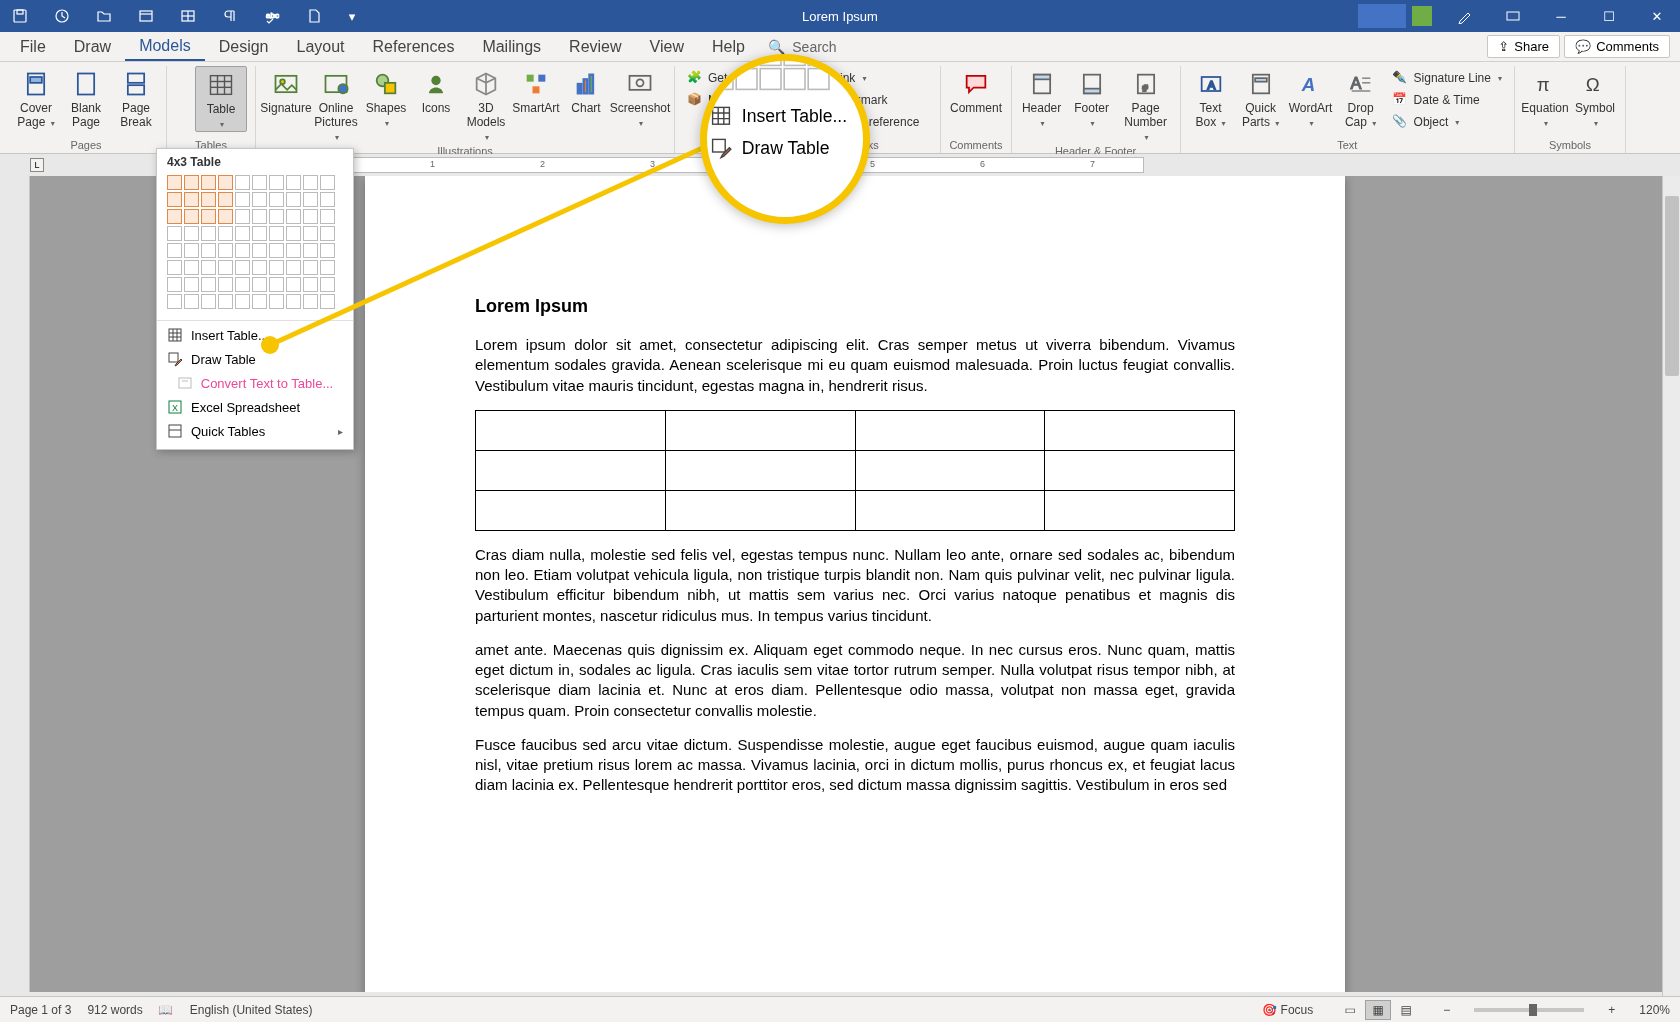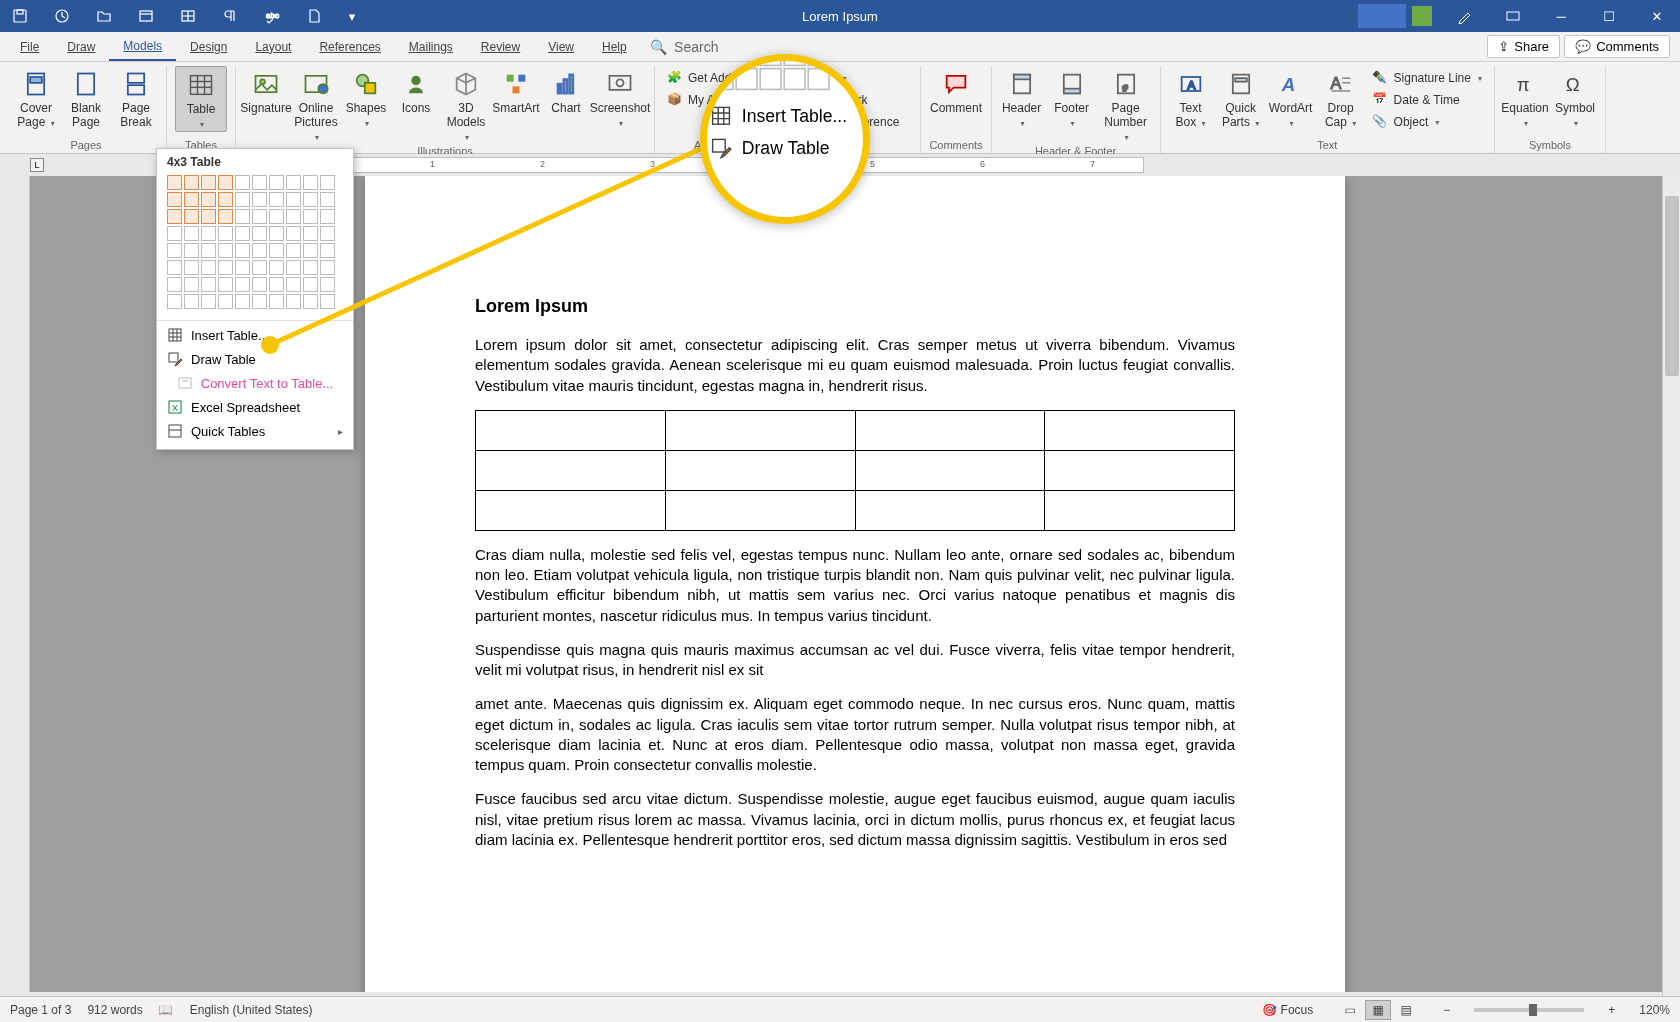--- a/index.html
+++ b/index.html
@@ -11,21 +11,21 @@
 .qat-btn { width: 24px; height: 24px; display: flex; align-items: center; justify-content: center; color: #fff; cursor: pointer; }
 .qat-btn svg { width: 16px; height: 16px; stroke: #fff; fill: none; stroke-width: 1.2; }
 .title-text { position: absolute; left: 50%; transform: translateX(-50%); font-size: 13px; }
 .titlebar-right { margin-left: auto; display: flex; align-items: center; gap: 2px; }
 .titlebar-right .win-btn { width: 46px; height: 32px; display: flex; align-items: center; justify-content: center; color: #fff; cursor: pointer; }
 .account-block { width: 48px; height: 24px; background: #4472c4; margin-right: 4px; }
 .account-tag { width: 20px; height: 20px; background: #70ad47; margin-right: 8px; }
 
 
 .tabs { background: #f3f2f1; height: 30px; display: flex; align-items: stretch; border-bottom: 1px solid #d0d0d0; padding-left: 6px; position: relative; }
-.tab { padding: 0 14px; font-size: 12px; color: #444; display: flex; align-items: center; cursor: pointer; text-decoration: underline; }
+.tab { padding: 0 14px; font-size: 16px; color: #444; display: flex; align-items: center; cursor: pointer; }
 .tab.active { color: #2b579a; border-bottom: 2px solid #2b579a; }
 .tab.file { background: transparent; }
 .search-box { display: flex; align-items: center; margin-left: 10px; color: #666; font-size: 14px; gap: 6px; }
 .tabs-right { margin-left: auto; display: flex; align-items: center; gap: 4px; padding-right: 10px; }
 .share-btn, .comments-btn { border: 1px solid #c8c6c4; background: #fff; padding: 3px 10px; font-size: 13px; display: flex; align-items: center; gap: 5px; cursor: pointer; border-radius: 2px; }
 
 
 .ribbon { background: #f3f2f1; height: 92px; display: flex; border-bottom: 1px solid #c8c6c4; padding: 4px 6px 0 6px; gap: 0; }
 .ribbon-group { display: flex; flex-direction: column; align-items: center; padding: 0 8px; border-right: 1px solid #d8d6d4; }
 .ribbon-group:last-child { border-right: none; }
@@ -34,21 +34,21 @@
 .rb-big { display: flex; flex-direction: column; align-items: center; width: 52px; padding-top: 2px; cursor: pointer; }
 .rb-big .ico { width: 32px; height: 32px; display: flex; align-items: center; justify-content: center; margin-bottom: 2px; }
 .rb-big .ico svg { width: 28px; height: 28px; }
 .rb-big .lbl { font-size: 12px; color: #333; text-align: center; line-height: 1.15; }
 .rb-big.narrow { width: 44px; }
 .rb-small-col { display: flex; flex-direction: column; gap: 2px; padding-top: 2px; }
 .rb-small { display: flex; align-items: center; gap: 5px; font-size: 12px; color: #333; cursor: pointer; height: 20px; padding: 0 4px; }
 .rb-small .ico { width: 16px; height: 16px; }
 .dropdown-caret { font-size: 8px; color: #666; margin-left: 2px; }
 
-.table-btn.active { background: #d0d0d0; border: 1px solid #a0a0a0; border-radius: 2px; }
+.table-btn.active { background: #d0d0d0; border: 1px solid #a0a0a0; border-radius: 2px; margin-left: 20px; }
 
 
 .ruler-area { background: #e8e8e8; height: 22px; display: flex; align-items: center; padding-left: 30px; position: relative; }
 .ruler-l { width: 14px; height: 14px; border: 1px solid #888; background: #f3f2f1; font-size: 9px; display:flex; align-items:center; justify-content:center; margin-right: 280px;}
 .ruler { height: 16px; background: #fff; flex: 0 0 820px; border: 1px solid #bbb; position: relative; font-size: 9px; color: #666;}
 .ruler span { position:absolute; top:1px; }
 
 
 .doc-area { position: absolute; top: 176px; left: 0; right: 0; bottom: 30px; background: #9e9e9e; overflow: hidden; display: flex; }
 .vruler { width: 30px; background: #e8e8e8; border-right: 1px solid #c8c6c4; }
@@ -528,21 +528,20 @@
             </tr>
         <tr>
               <td></td>
               <td></td>
               <td></td>
               <td></td>
             </tr>
       </tbody>
         </table>
       <p>Cras diam nulla, molestie sed felis vel, egestas tempus nunc. Nullam leo ante, ornare sed sodales ac, bibendum non leo. Etiam volutpat vehicula ligula, non tristique turpis blandit non. Nam quis pulvinar velit, nec pulvinar ligula. Vestibulum efficitur bibendum nibh, ut mattis sem varius nec. Orci varius natoque penatibus et magnis dis parturient montes, nascetur ridiculus mus. In tempus varius tincidunt.</p>
-      <p>Suspendisse quis magna quis mauris maximus accumsan ac vel dui. Fusce viverra, felis vitae tempor hendrerit, velit mi volutpat risus, in hendrerit nisl ex sit</p>
       <p>amet ante. Maecenas quis dignissim ex. Aliquam eget commodo neque. In nec cursus eros. Nunc quam, mattis eget dictum in, sodales ac ligula. Cras iaculis sem vitae tortor rutrum semper. Nulla volutpat risus tempor nibh, at scelerisque diam lacinia et. Nunc at eros diam. Pellentesque odio massa, volutpat non massa eget, gravida tempus quam. Proin consectetur convallis molestie.</p>
       <p>Fusce faucibus sed arcu vitae dictum. Suspendisse molestie, augue eget faucibus euismod, augue quam iaculis nisl, vitae pretium risus lorem ac massa. Vivamus lacinia, orci in dictum mollis, purus rhoncus ex, et feugiat lacus diam lacinia ex. Pellentesque hendrerit porttitor eros, sed dictum massa dignissim sagittis. Vestibulum in eros sed</p>
     </div>
   </div>
 </div>
 
 <div class="table-dropdown">
   <div class="td-header">4x3 Table</div>
   <div class="td-grid" id="table-grid">
       <div class="td-cell sel"></div>

